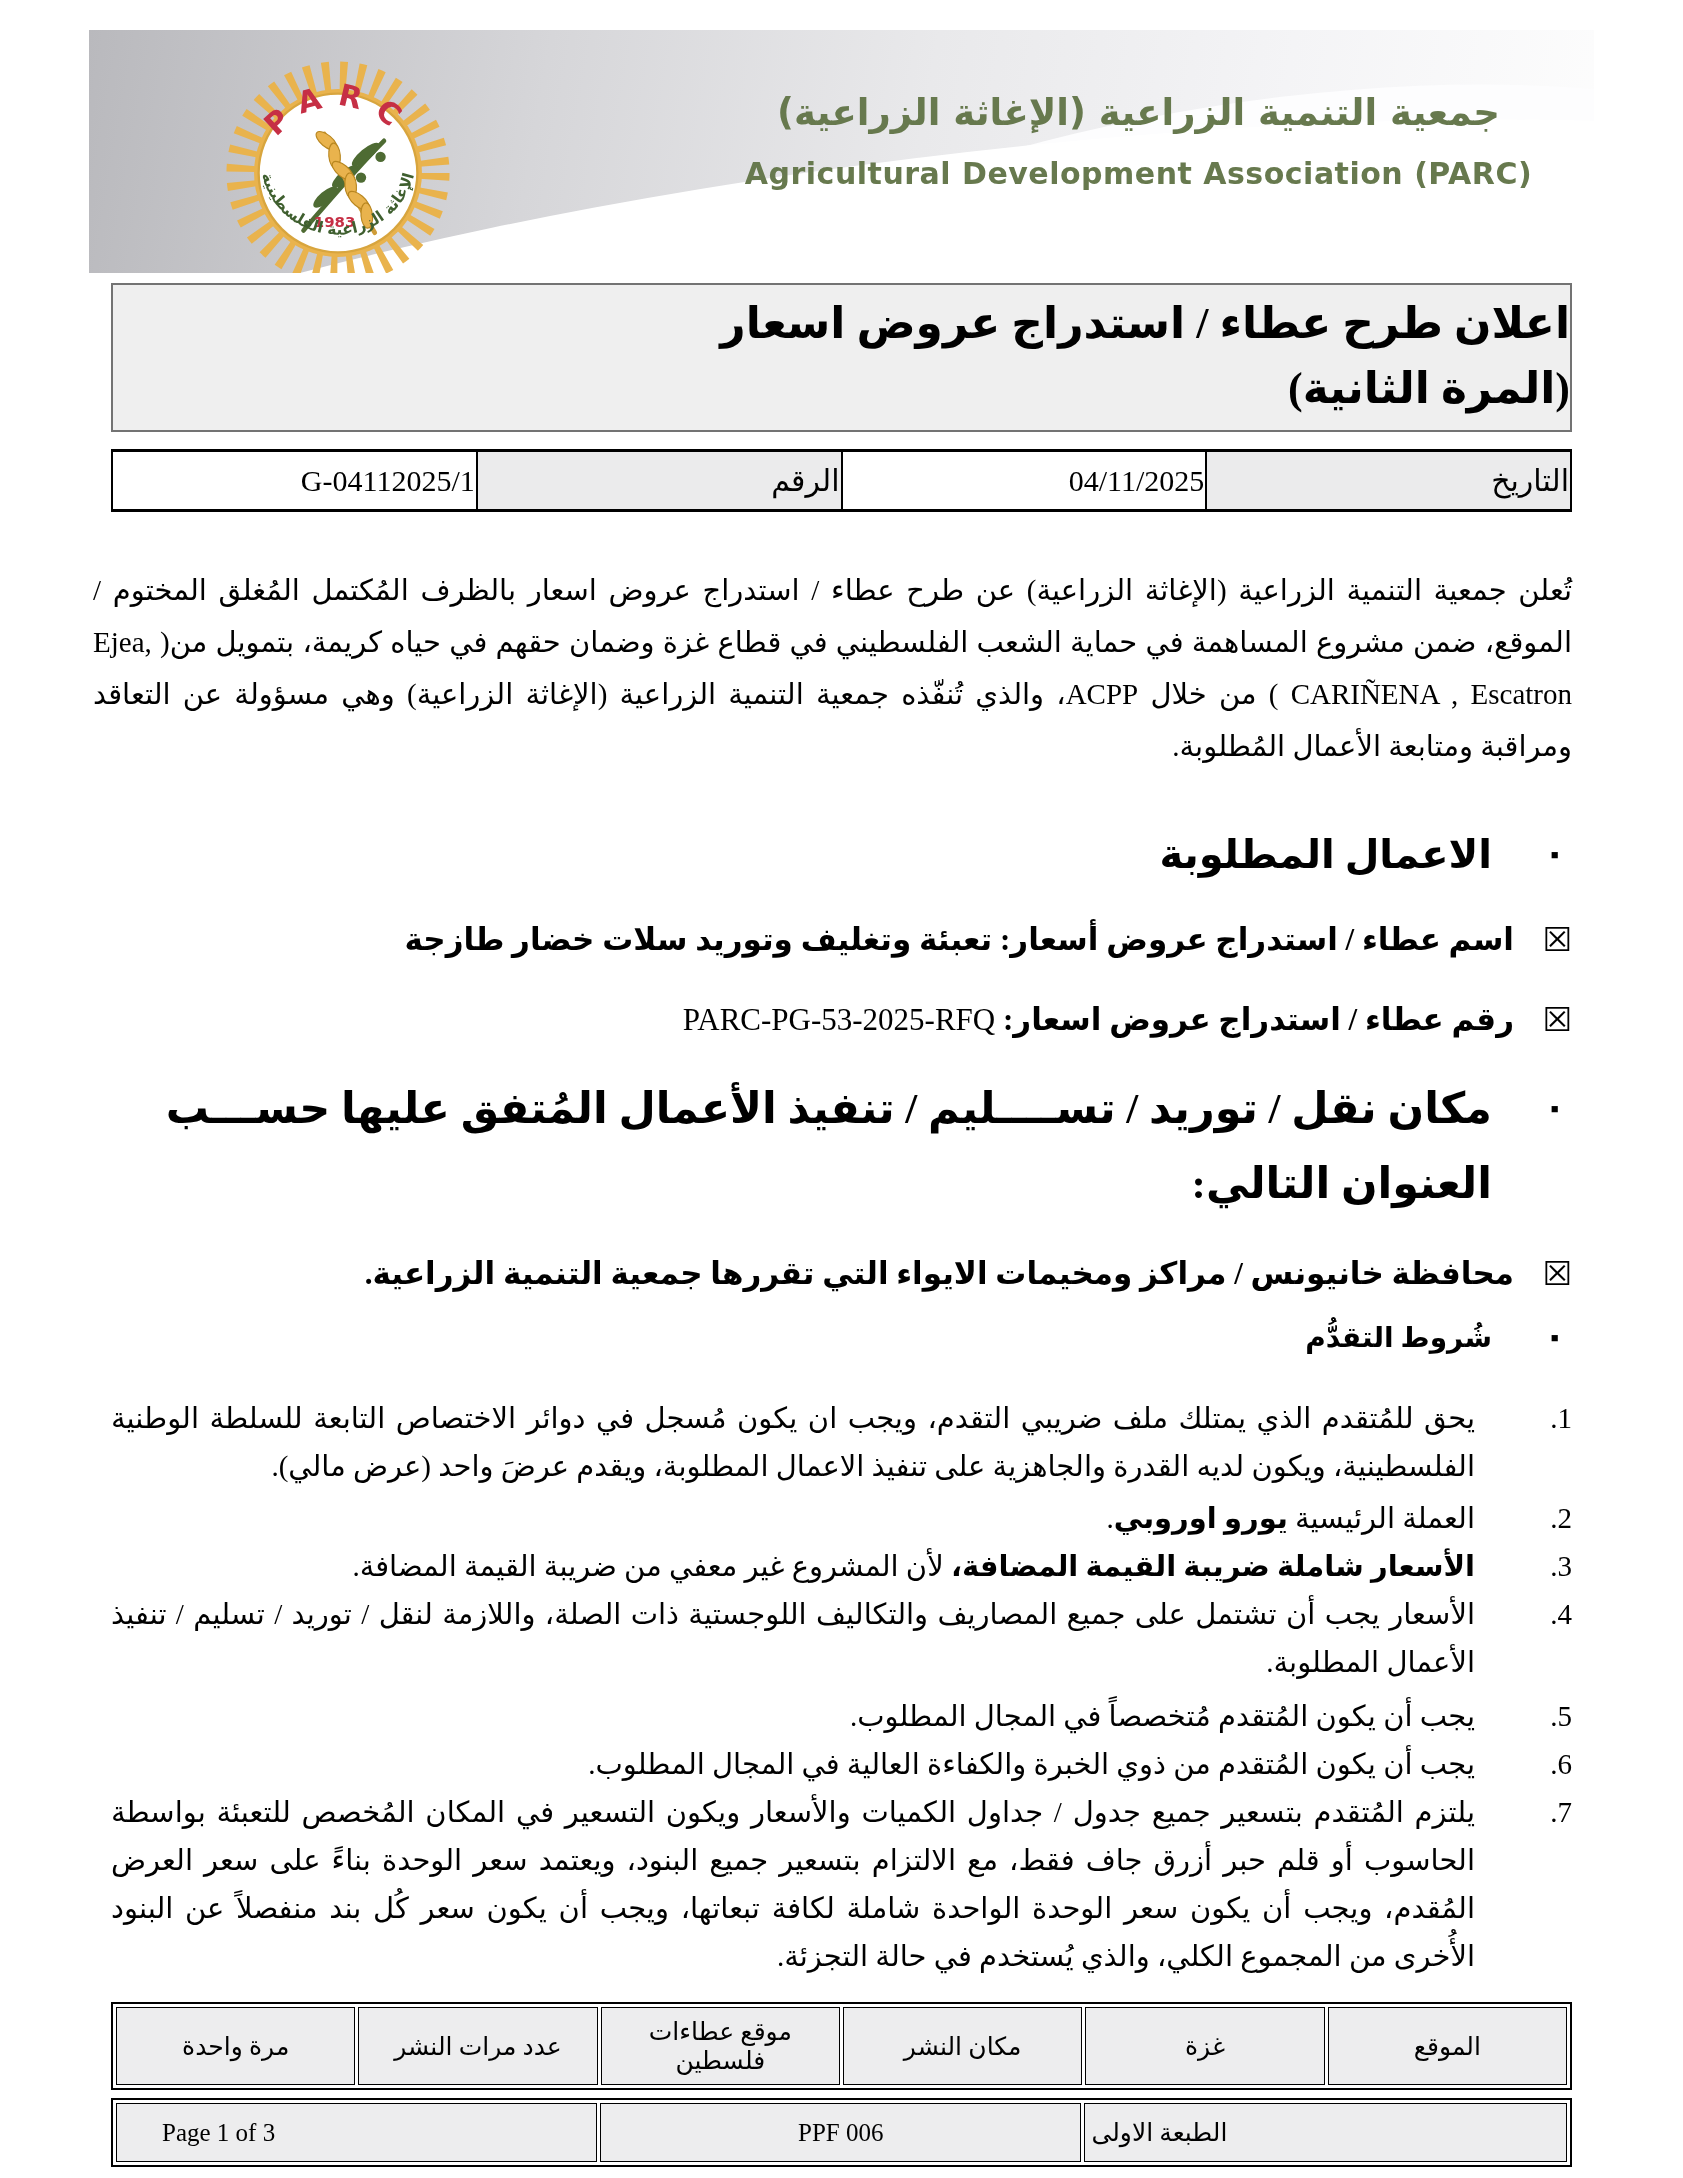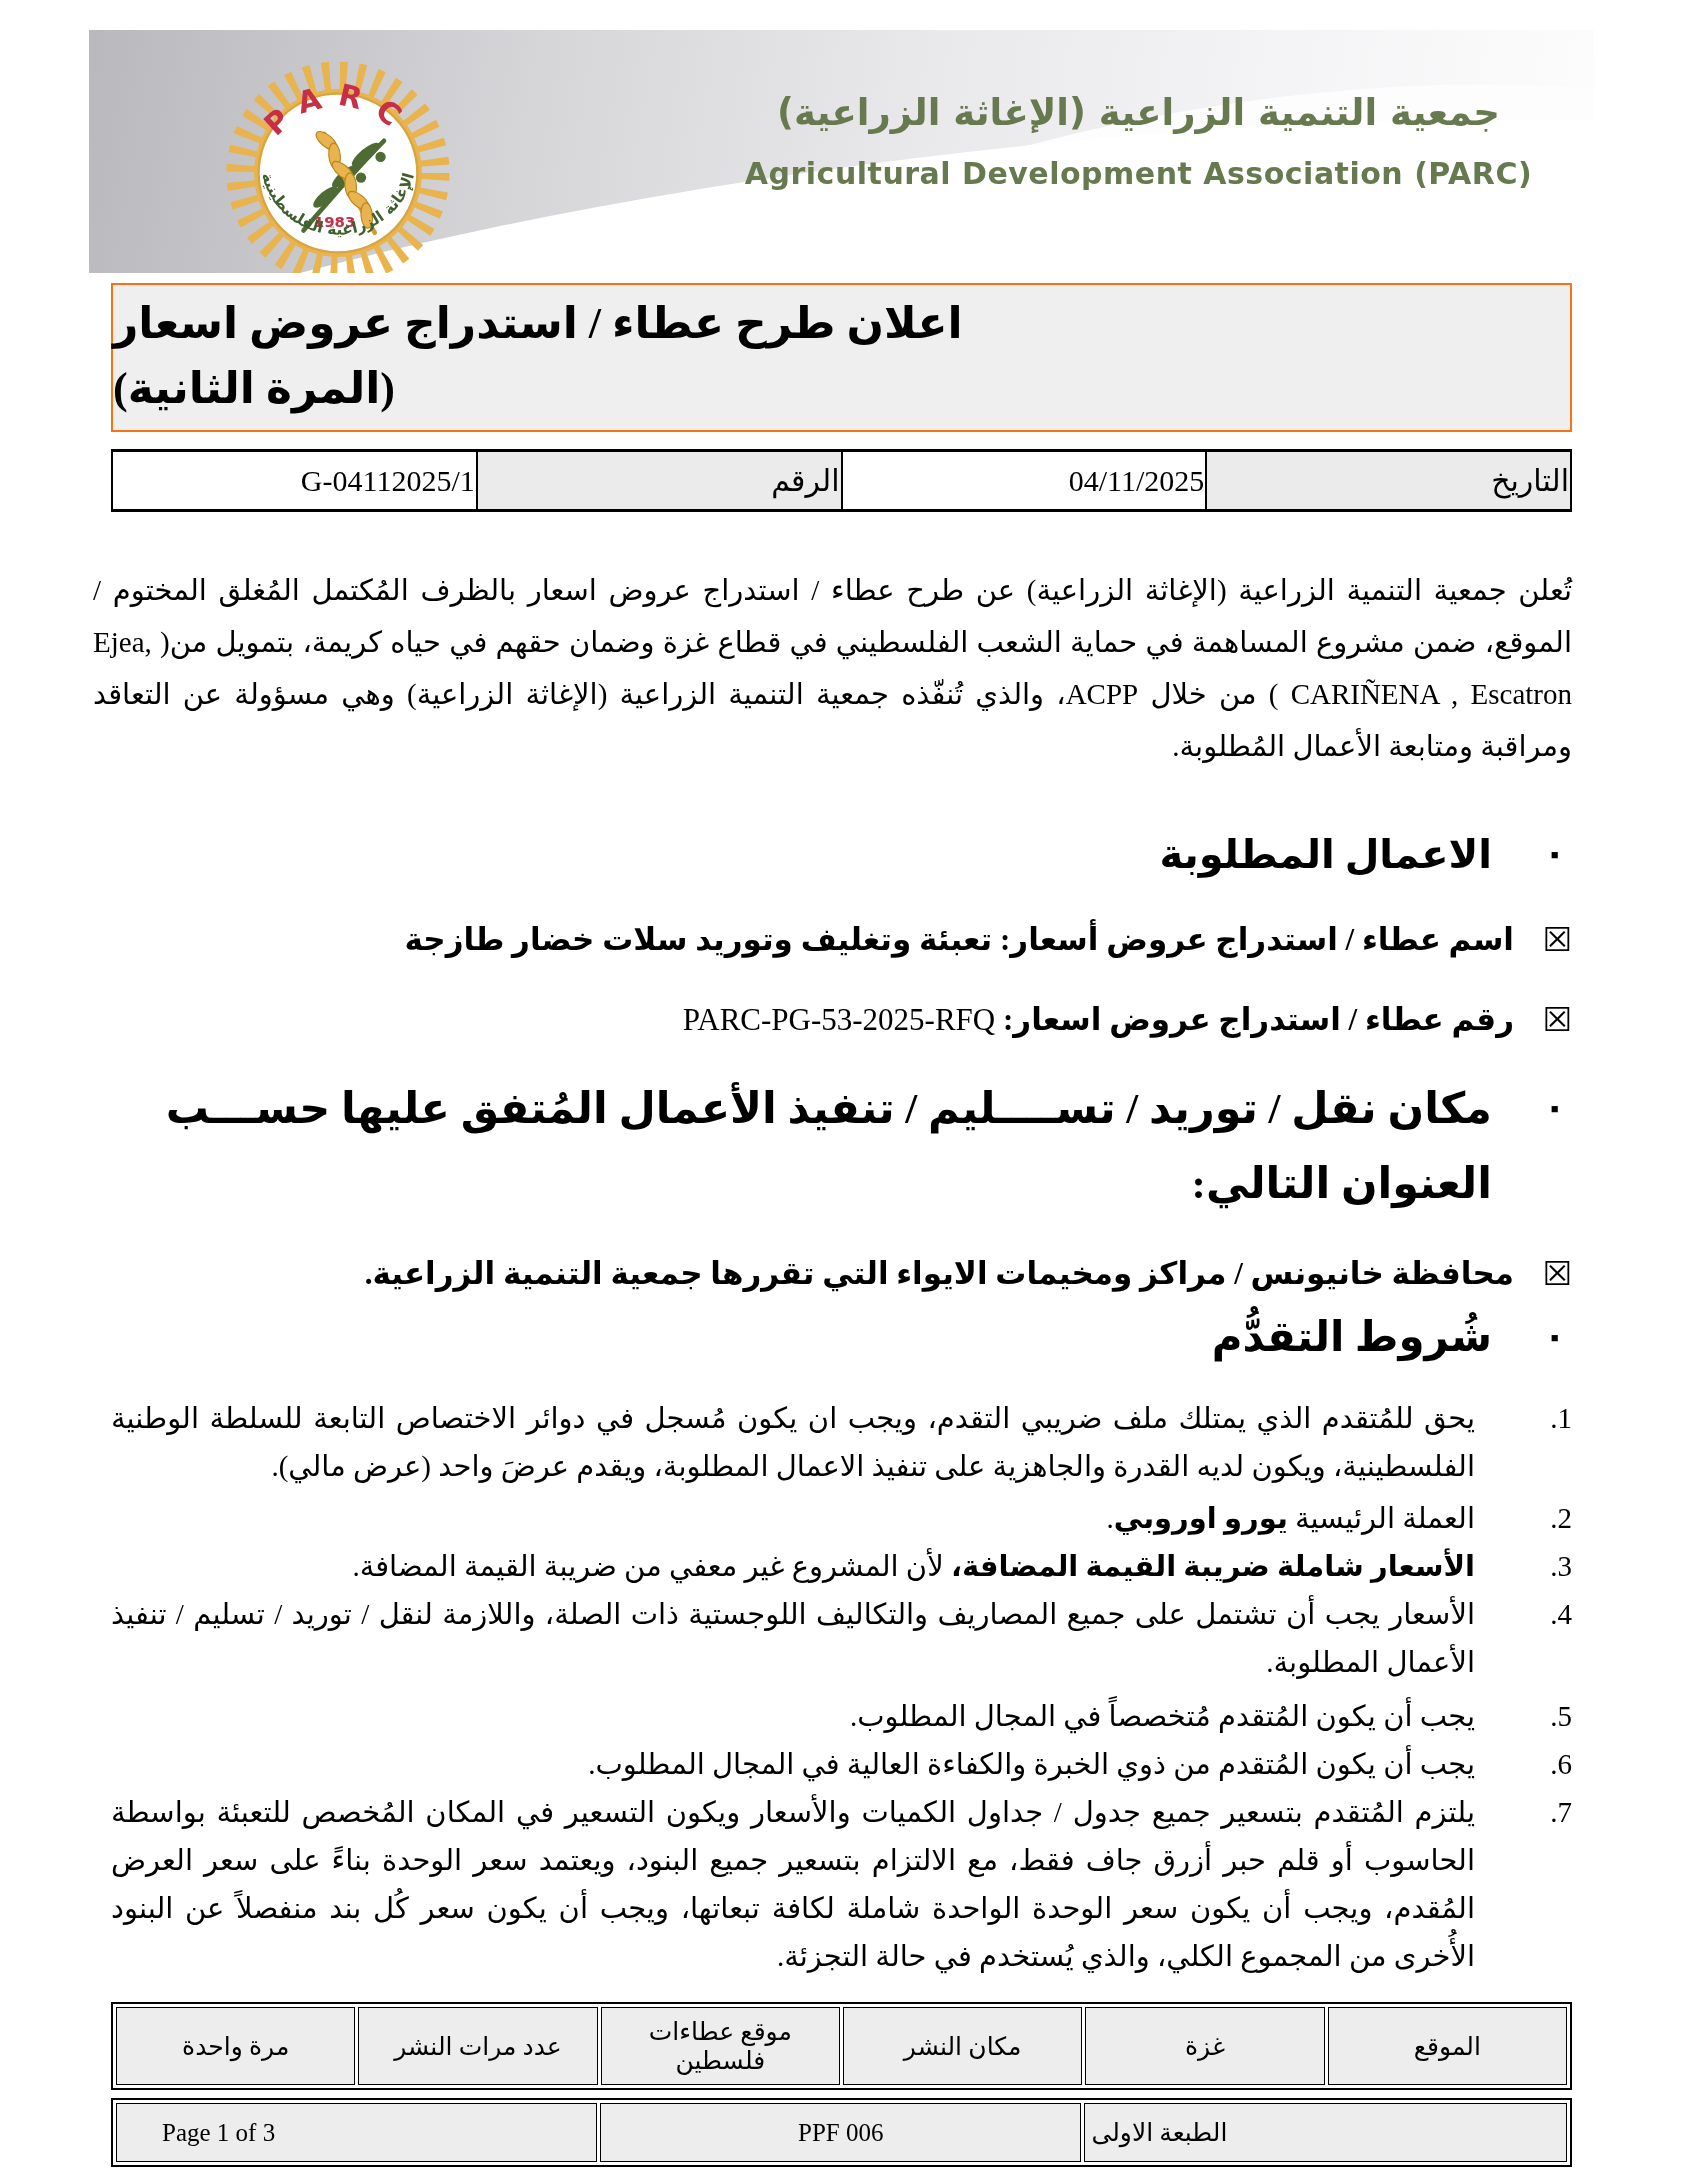--- a/index.html
+++ b/index.html
@@ -14,21 +14,21 @@
   .band::before{content:"";position:absolute;right:-25%;top:30%;width:95%;height:230%;
         background:#fdfdfe;border-radius:50%;transform:rotate(-9deg);}
   .logo{position:absolute;left:134px;top:28px;width:230px;height:230px;z-index:3;}
   .brand-text{position:absolute;left:604px;top:61px;width:891px;text-align:center;z-index:3;
         color:#67794e;font-family:"DejaVu Sans","Liberation Sans",sans-serif;}
   .brand-ar{font-size:37px;font-weight:bold;}
   .brand-en{font-size:30px;font-weight:bold;margin-top:22px;letter-spacing:0.5px;direction:ltr;}
 
   
   .title-box{position:absolute;left:111px;right:111px;top:283px;height:139px;background:#efefef;
-        border:2px solid #f97316;text-align:left;font-weight:bold;font-size:44px;line-height:65px;padding-top:6px;}
+        border:2px solid #737373;text-align:right;font-weight:bold;font-size:44px;line-height:65px;padding-top:6px;}
 
   
   .meta-table{position:absolute;left:111px;right:111px;top:449px;width:1461px;border-collapse:collapse;}
   .meta-table td{border:2px solid #000;border-top:3px solid #000;border-bottom:3px solid #000;
         height:55px;text-align:right;font-size:30px;width:25%;}
   .meta-table td.lbl{background:#ebebec;}
   .ltr{direction:ltr;unicode-bidi:embed;}
 
   
   .intro{position:absolute;left:93px;right:111px;top:535px;font-size:29px;line-height:52px;
@@ -151,21 +151,21 @@
     </div>
     <div class="chk-row loc-item">
       <span class="chk">☒</span>
       <span class="chk-text">محافظة خانيونس / مراكز ومخيمات الايواء التي تقررها جمعية التنمية الزراعية.</span>
     </div>
   </div>
 
   <div class="sec" style="top:1311px;">
     <div class="bullet-row">
       <span class="sq">▪</span>
-      <span class="h1t" style="font-size:42px;margin-left:12px;">شُروط التقدُّم</span>
+      <span class="h1t" style="font-size:28px;margin-left:12px;">شُروط التقدُّم</span>
     </div>
   </div>
 
   <div class="cond-list">
     <div class="cond-item">
       <span class="num">1.</span>
       <span class="cond-text">يحق للمُتقدم الذي يمتلك ملف ضريبي التقدم، ويجب ان يكون مُسجل في دوائر الاختصاص التابعة للسلطة الوطنية الفلسطينية، ويكون لديه القدرة والجاهزية على تنفيذ الاعمال المطلوبة، ويقدم عرضَ واحد (عرض مالي).</span>
     </div>
     <div class="cond-item m4">
       <span class="num">2.</span>

